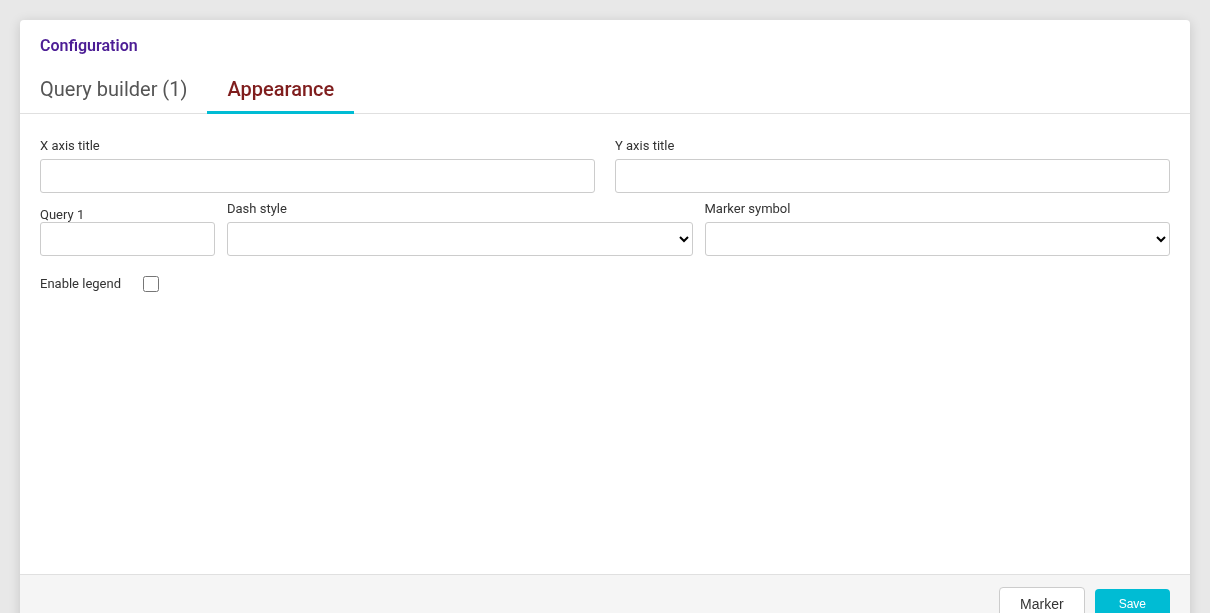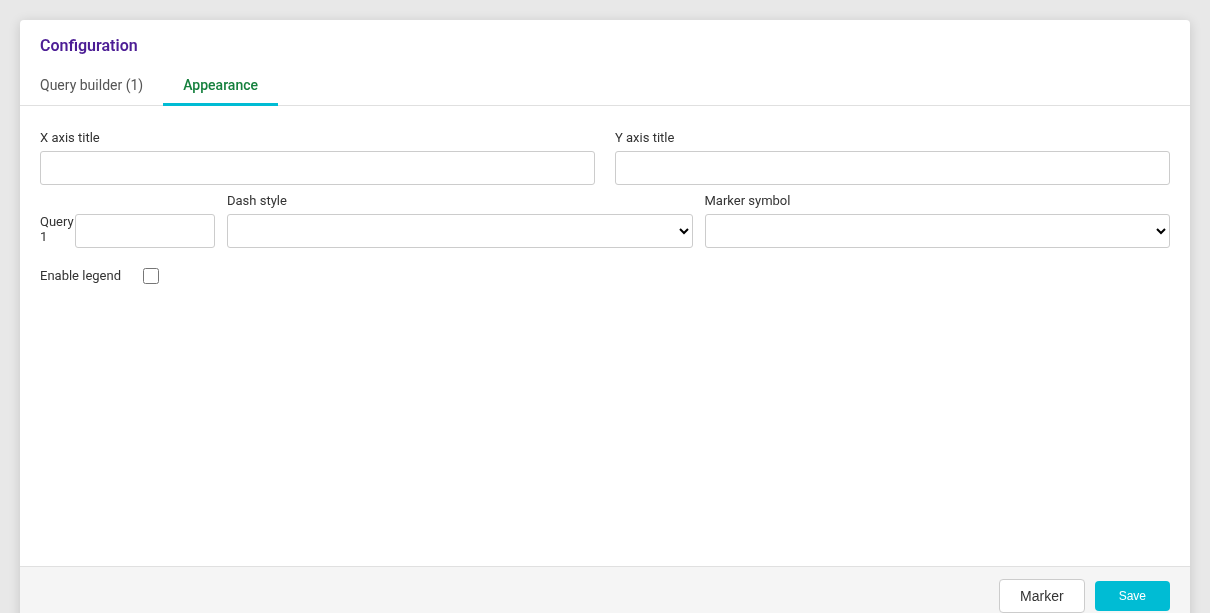--- a/index.html
+++ b/index.html
@@ -35,34 +35,34 @@
       margin-bottom: 12px;
     }
 
     .tabs {
       display: flex;
       gap: 0;
     }
 
     .tab {
       padding: 10px 20px;
-      font-size: 14px;
+      font-size: 20px;
       color: #555;
       cursor: pointer;
       border-bottom: 3px solid transparent;
       margin-bottom: -1px;
       user-select: none;
     }
 
     .tab:first-child {
       padding-left: 0;
     }
 
     .tab.active {
-      color: #15803d;
+      color: #7f1d1d;
       border-bottom: 3px solid #00bcd4;
       font-weight: 500;
     }
 
     .dialog-body {
       padding: 24px 20px;
       flex: 1;
       min-height: 460px;
     }
 
@@ -99,21 +99,21 @@
 
     .query-row {
       display: flex;
       gap: 12px;
       align-items: flex-end;
       margin-bottom: 20px;
     }
 
     .query-name-group {
       display: flex;
-      flex-direction: row;
+      flex-direction: column;
       width: 175px;
     }
 
     .color-group {
       display: flex;
       flex-direction: column;
       gap: 6px;
       flex: 1;
     }
 

